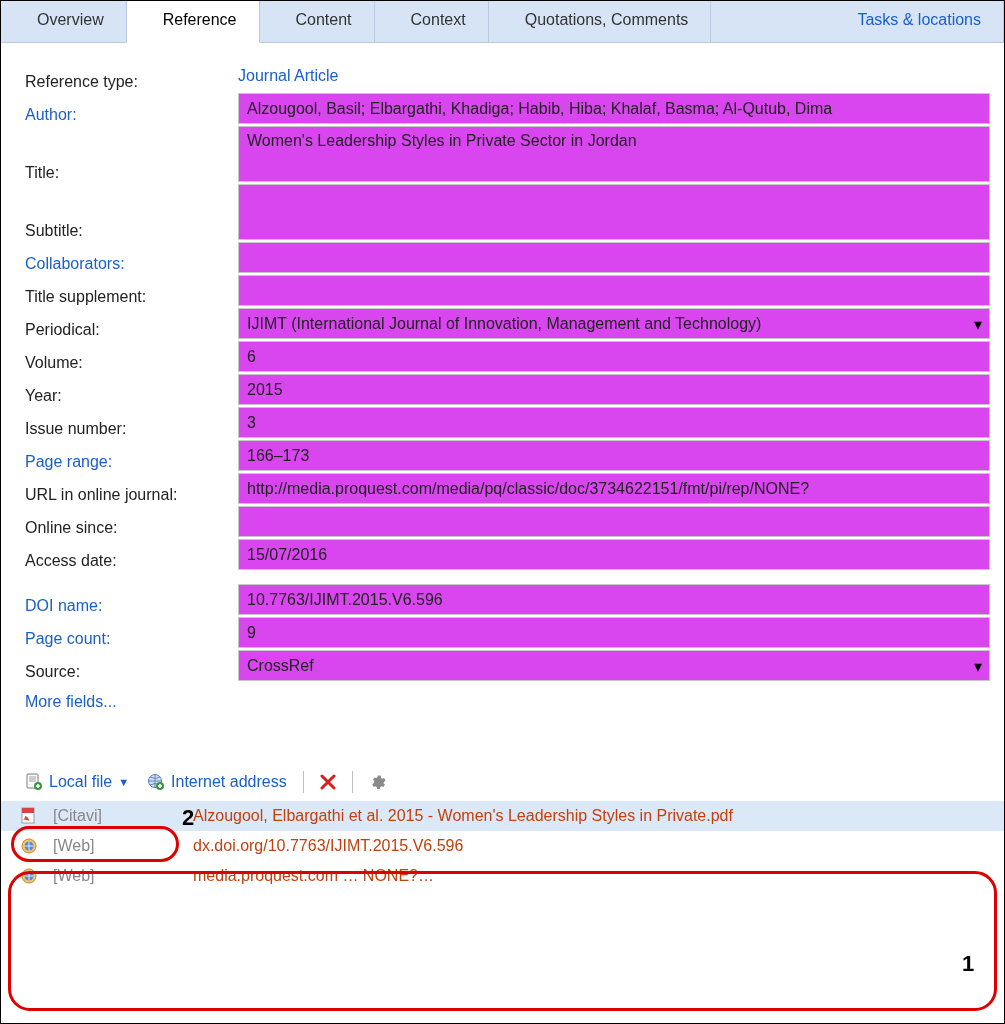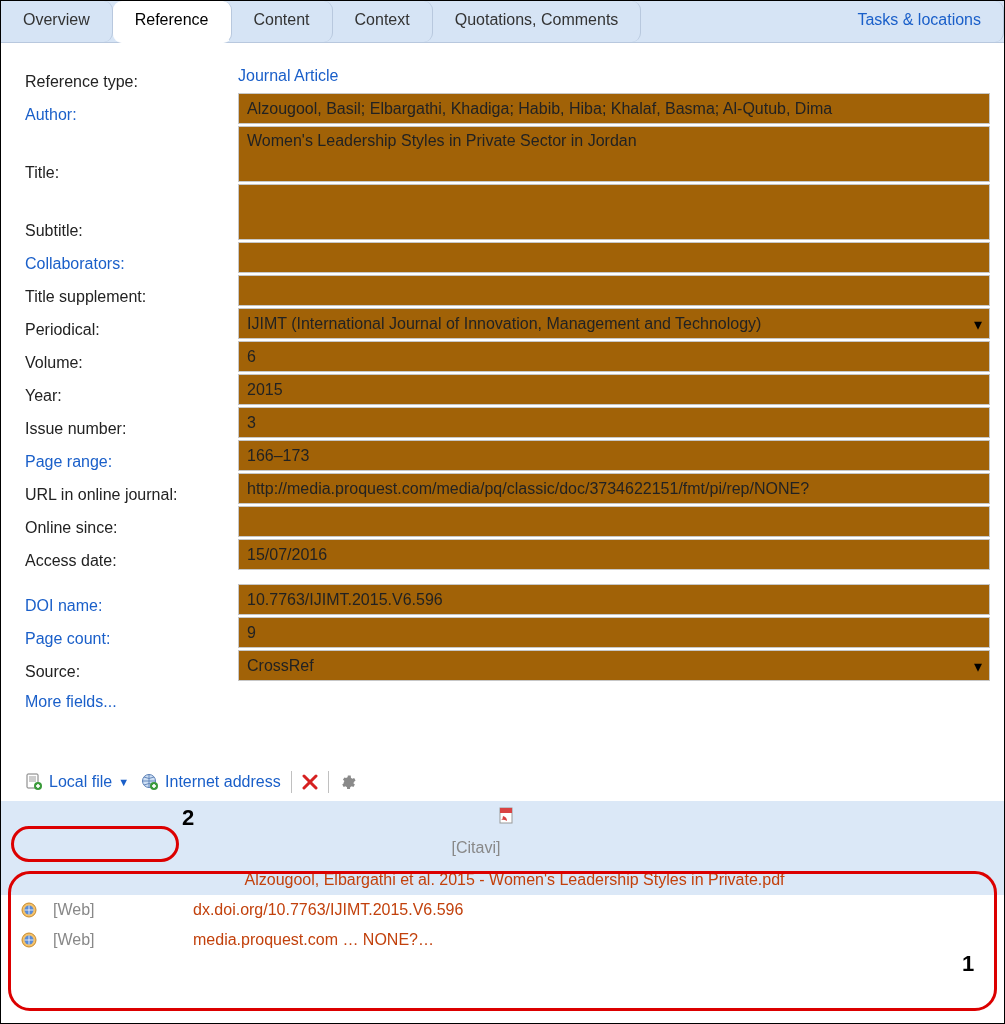--- a/index.html
+++ b/index.html
@@ -14,26 +14,25 @@
     position: relative;
     overflow: hidden;
   }
   .tabbar {
     display: flex;
     background: #d6e4f5;
     border-bottom: 1px solid #b8c8de;
     height: 42px;
   }
   .tab {
-    padding: 10px 22px 10px 22px;
+    padding: 10px 22px 10px 36px;
     color: #333;
     border-right: 1px solid #b8c8de;
     cursor: pointer;
     font-size: 16px;
-    border-radius: 9px;
   }
   .tab.active {
     background: #fff;
     border-bottom: 1px solid #fff;
     margin-bottom: -1px;
     color: #000000;
   }
   .tab.link { color: #1a5fc9; }
   .form-area {
     padding: 18px 14px 6px 24px;
@@ -54,21 +53,21 @@
   .row .value-static {
     padding: 6px 4px 6px 0px;
     color: #1a5fc9;
   }
   .row input.field, .row .field-multi, .row .field-select {
     flex: 1;
     border: 1px solid #c7c7c7;
     padding: 5px 8px;
     font-family: inherit;
     font-size: 16px;
-    background: #a16207;
+    background: #d946ef;
     color: #222;
     outline: none;
     min-height: 31px;
   }
   .row .field-multi {
     height: 56px;
     resize: none;
   }
   .row .select-wrap {
     flex: 1;
@@ -87,21 +86,21 @@
   .more-fields {
     color: #1a5fc9;
     padding: 10px 0 0 0;
     cursor: pointer;
     font-size: 16px;
   }
   .bottom-toolbar {
     display: flex;
     align-items: center;
     padding: 6px 10px 8px 18px;
-    gap: 0;
+    gap: 6px;
     position: relative;
   }
   .tb-btn {
     display: flex;
     align-items: center;
     gap: 6px;
     padding: 2px 6px;
     cursor: pointer;
     color: #1a5fc9;
     font-size: 16px;
@@ -115,21 +114,21 @@
   .attach-list {
     padding: 0px 0px 10px 0px;
   }
   .attach-row {
     display: flex;
     align-items: center;
     padding: 6px 10px 6px 18px;
     gap: 14px;
     font-size: 16px;
   }
-  .attach-row.sel { background: #dbe8f7; flex-direction: column; }
+  .attach-row.sel { background: #dbe8f7; }
   .attach-row .src {
     color: #888;
     width: 110px;
     flex-shrink: 0;
   }
   .attach-row .fname { color: #c2410c; margin-left: 16px; }
   .attach-row .aicon { width: 20px; flex-shrink: 0; display:flex; align-items:center; justify-content:center; }
 
   .callout {
     position: absolute;

